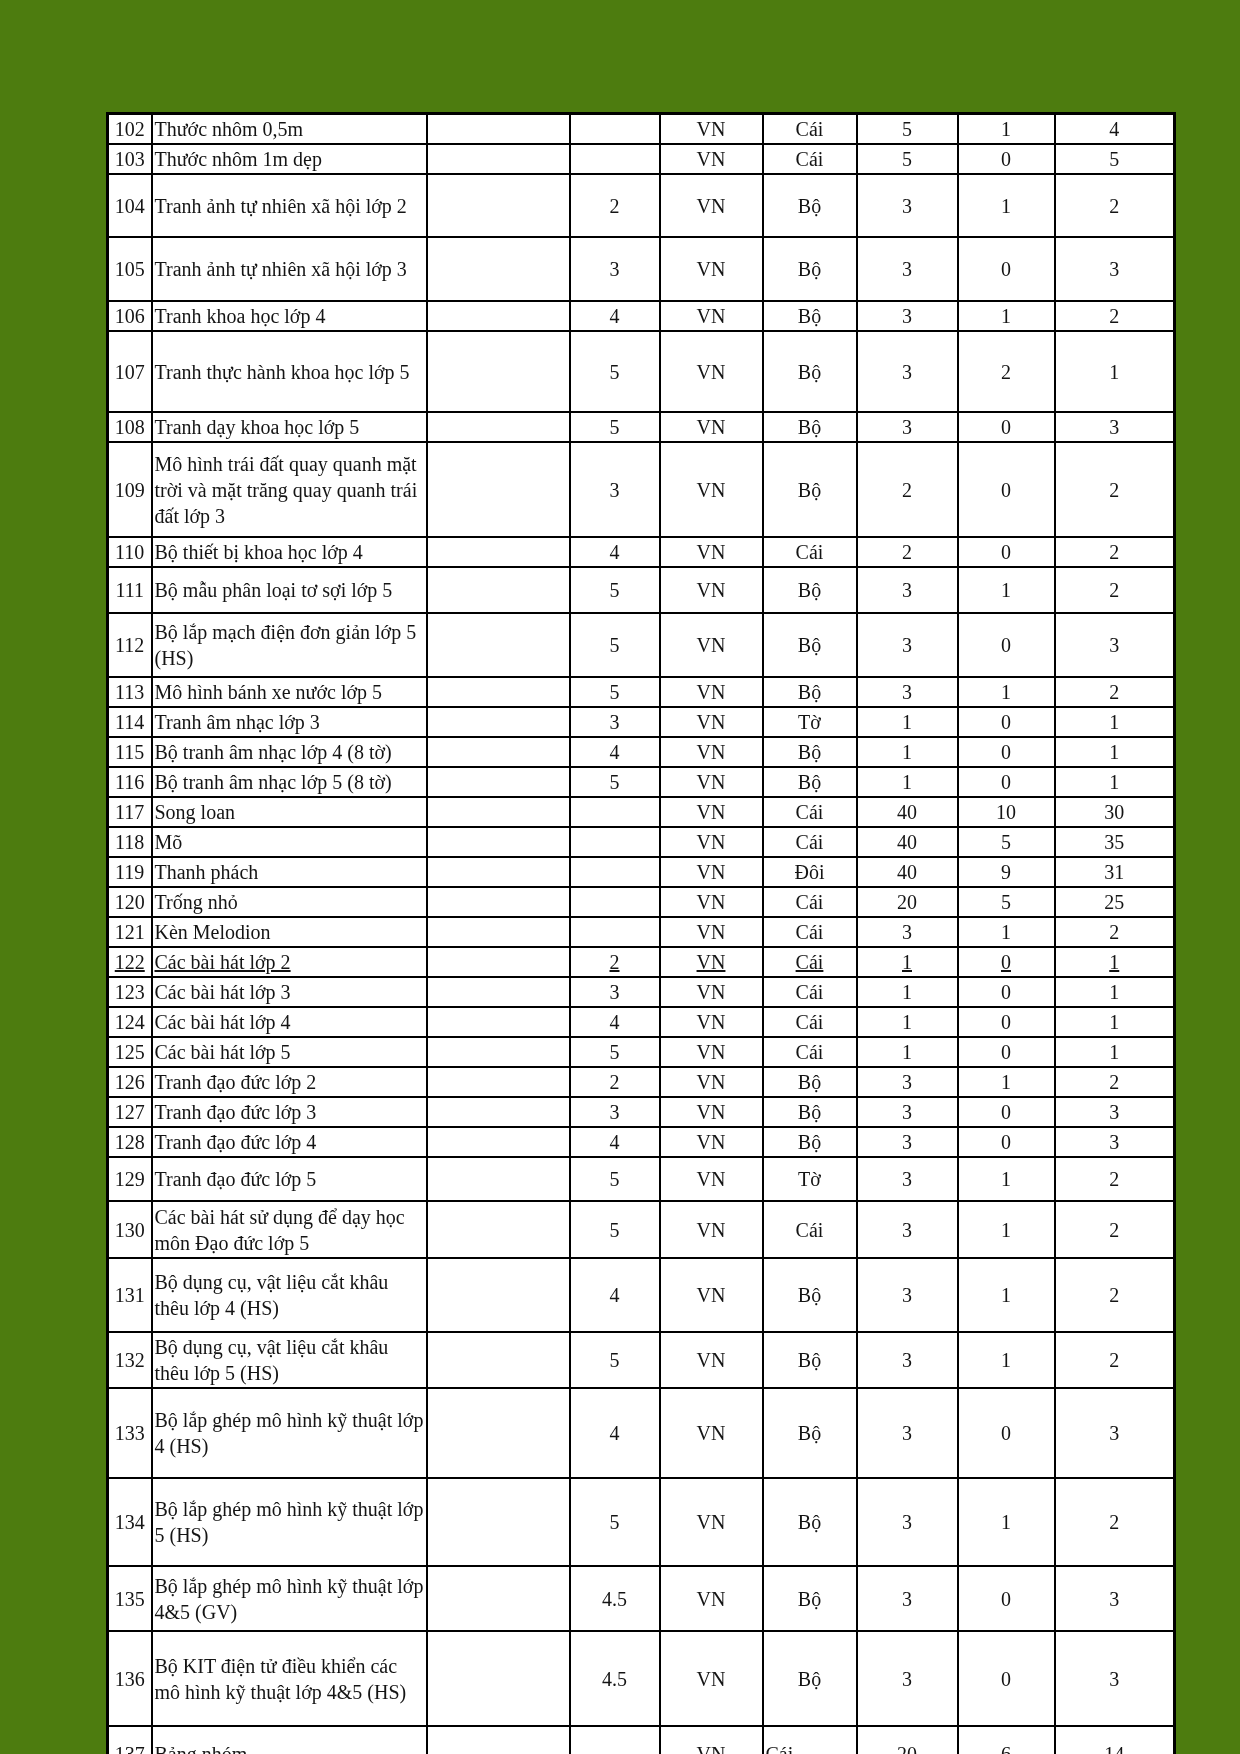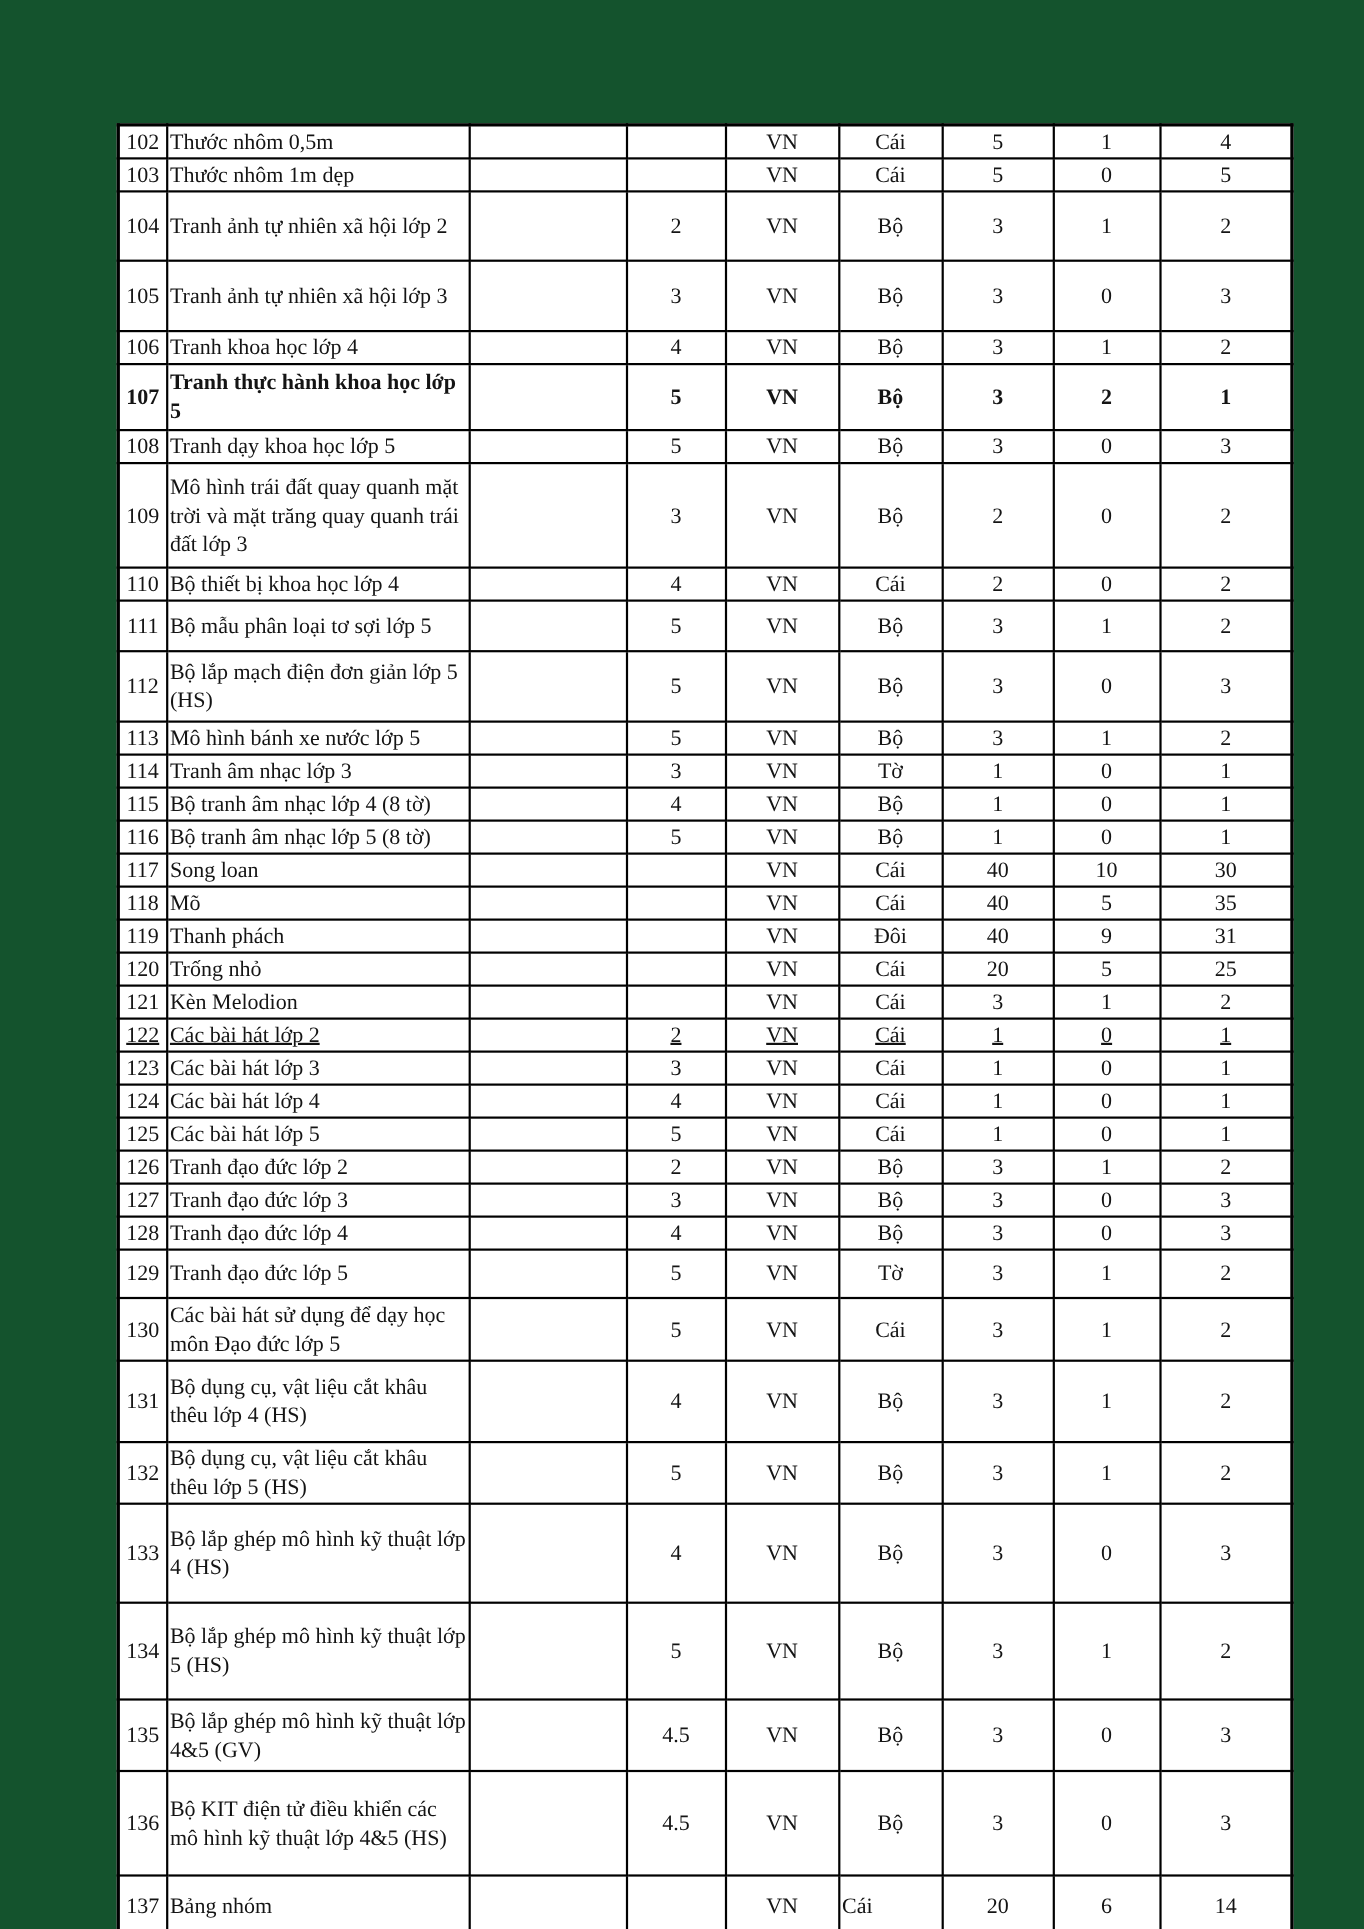--- a/index.html
+++ b/index.html
@@ -3,21 +3,21 @@
 <meta charset="utf-8">
 <style>
   html,body{margin:0;padding:0;}
   body{
     width:1240px;height:1754px;
     background:#ffffff;
     font-family:"Liberation Serif","DejaVu Serif",serif;
     color:#111;
     position:relative;
   }
-  .page{position:absolute;left:0;top:0;width:1240px;height:1754px;background:#14532d;}
+  .page{position:absolute;left:0;top:0;width:1240px;height:1754px;background:#4d7c0f;}
   .tbl-wrap{position:absolute;left:106px;top:112px;}
   table.inv{
     border-collapse:collapse;
     table-layout:fixed;
     width:1067px;
     border:3px solid #000;
     background:#fff;
   }
   table.inv td{
     border:2px solid #000;
@@ -103,21 +103,21 @@
             <td class="c-no">106</td>
             <td class="c-name">Tranh khoa học lớp 4</td>
             <td class="c-empty"></td>
             <td class="c-num">4</td>
             <td class="c-num">VN</td>
             <td class="c-num">Bộ</td>
             <td class="c-num">3</td>
             <td class="c-num">1</td>
             <td class="c-num valign-top">2</td>
           </tr>
-          <tr style="height: 60px; font-weight: bold;">
+          <tr style="height: 81px;">
             <td class="c-no">107</td>
             <td class="c-name">Tranh thực hành khoa học lớp 5</td>
             <td class="c-empty"></td>
             <td class="c-num">5</td>
             <td class="c-num">VN</td>
             <td class="c-num">Bộ</td>
             <td class="c-num">3</td>
             <td class="c-num">2</td>
             <td class="c-num valign-bottom">1</td>
           </tr>

